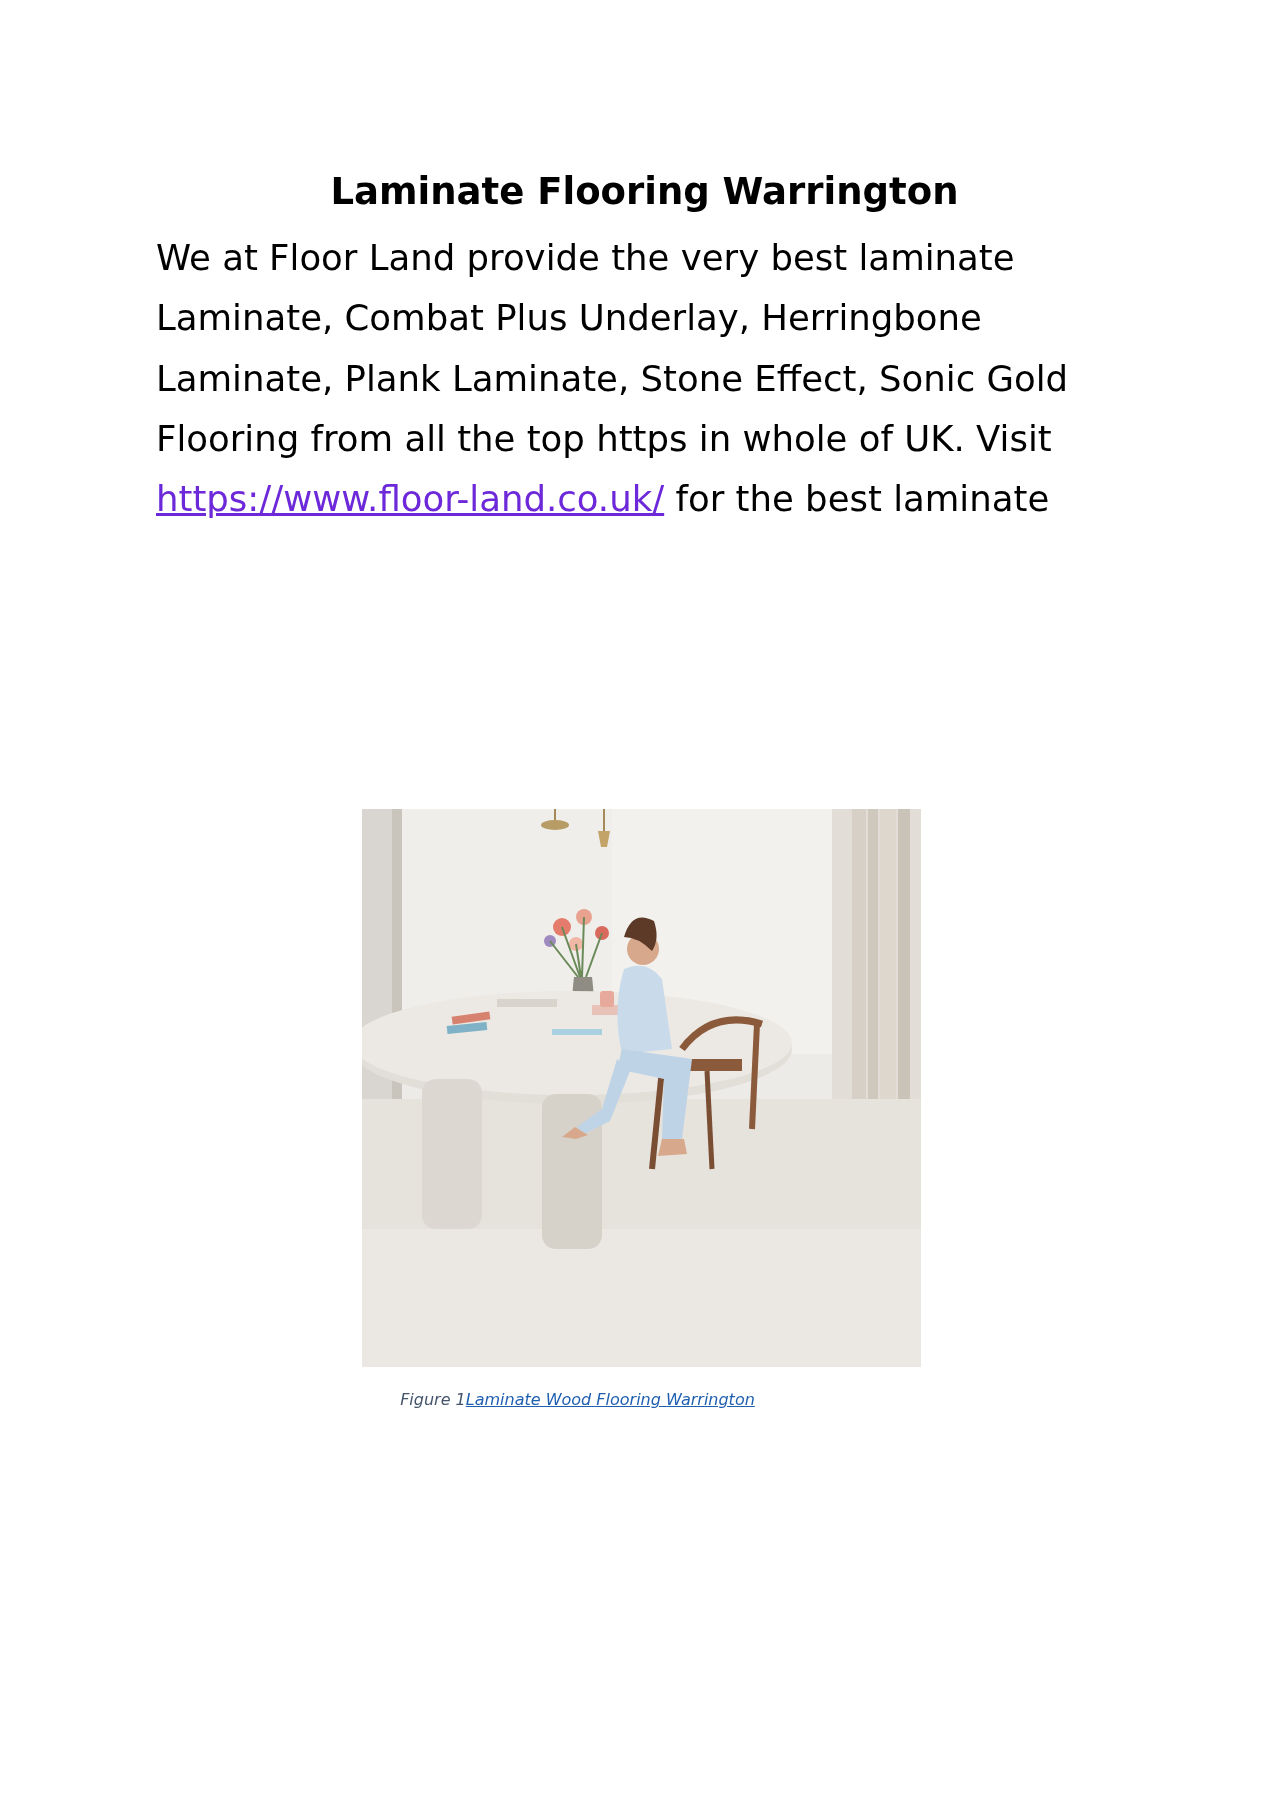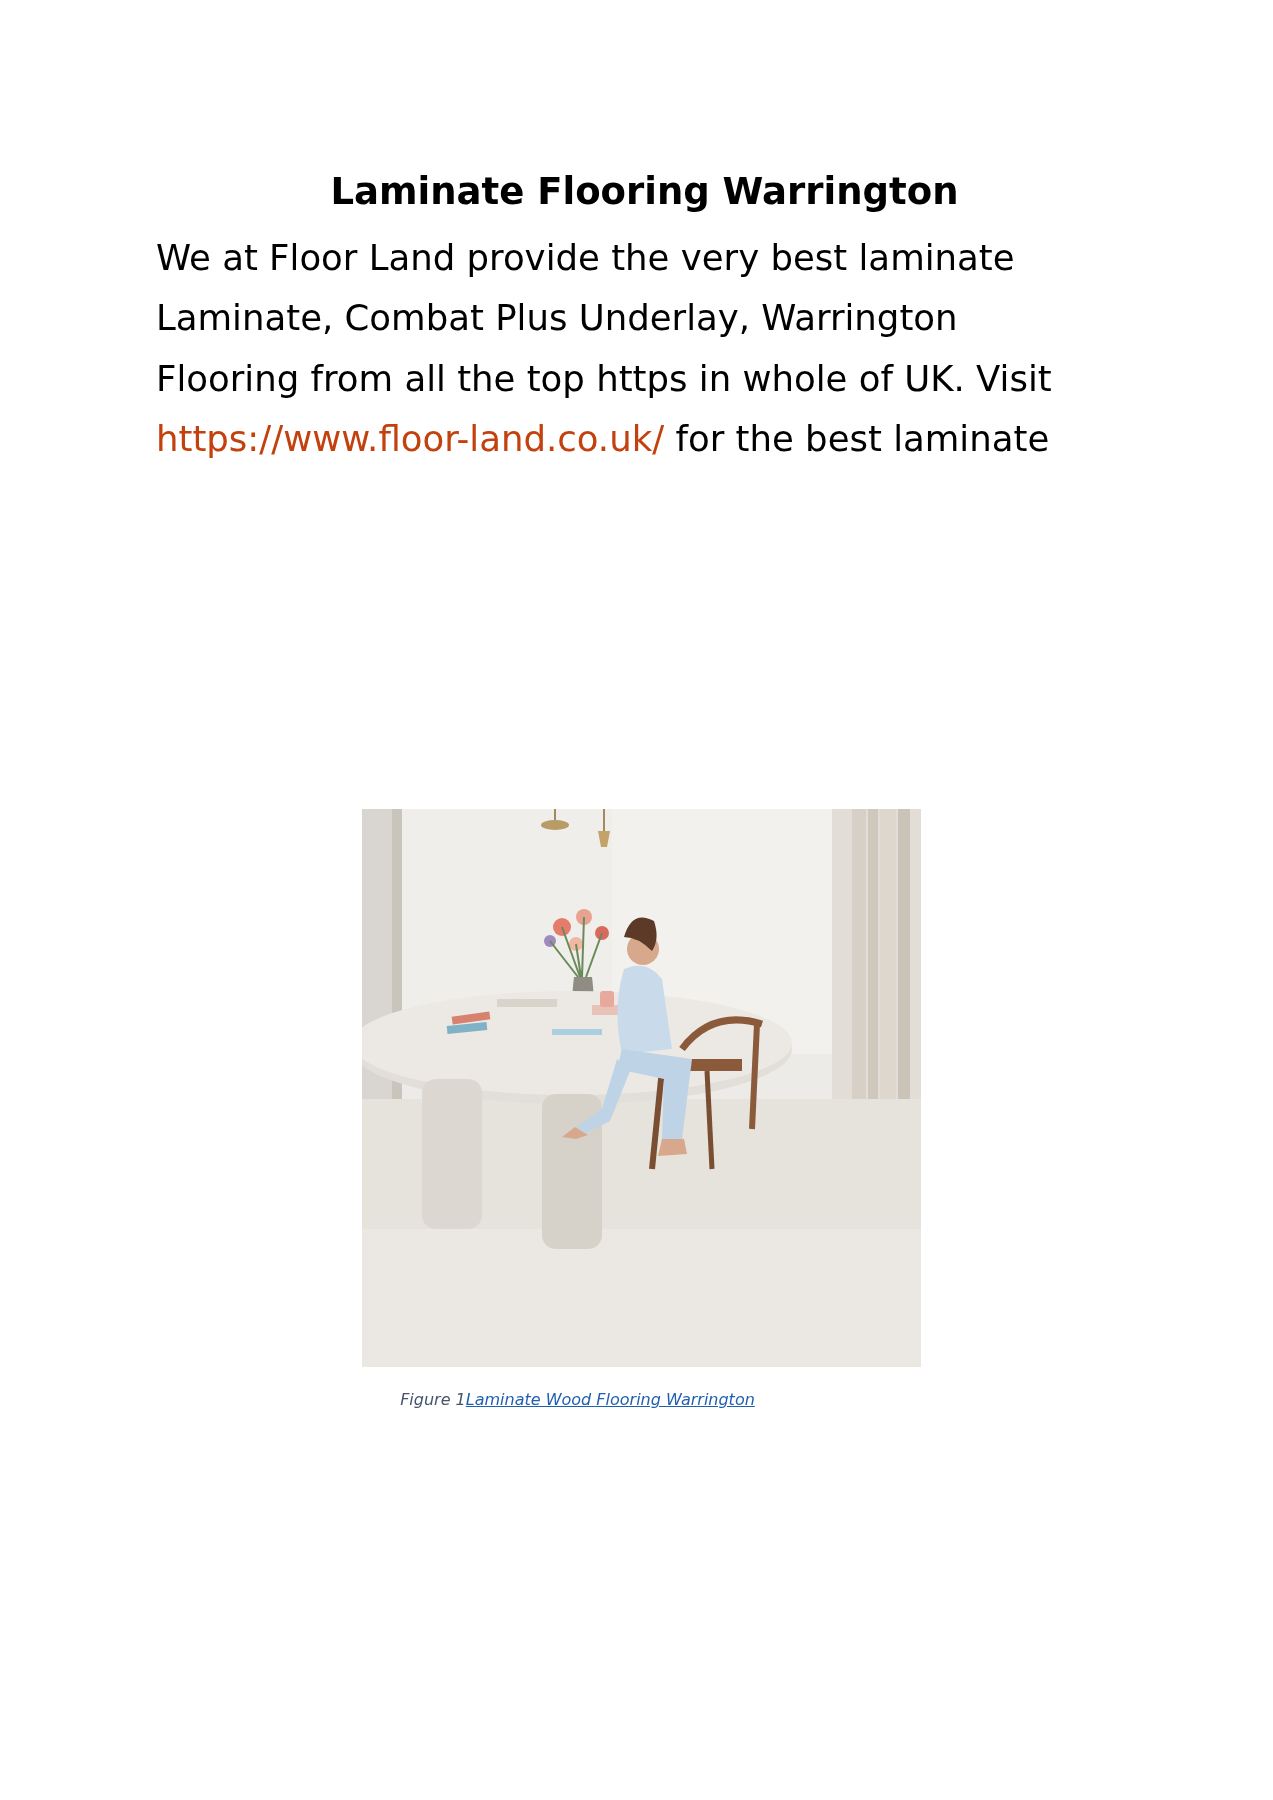--- a/index.html
+++ b/index.html
@@ -1,31 +1,32 @@
 <!DOCTYPE html>
 <html><head>
   <meta charset="utf-8">
   <style>
     html, body { margin: 0; padding: 0; background: #ffffff; }
     body { width: 1273px; height: 1800px; position: relative; overflow: hidden; font-family: "DejaVu Sans", "Liberation Sans", sans-serif; color: #000; }
     .title { position: absolute; top: 160px; left: 0; width: 1273px; text-align: center; font-weight: bold; font-size: 37px; line-height: 48px; }
     .body { position: absolute; top: 228px; left: 156px; width: 960px; font-size: 35.5px; line-height: 60.3px; }
-    .link { color: #c2410c; }
+    .link { color: #6d28d9; text-decoration: underline; }
     .photo { position: absolute; left: 362px; top: 809px; width: 559px; height: 558px; overflow: hidden; background: #e9e6e1; }
     .caption { position: absolute; top: 1390px; left: 0; width: 1155px; text-align: center; font-size: 16px; font-style: italic; color: #44546a; }
     .caption .cap-link { color: #1f5fb0; text-decoration: underline; }
   </style>
 </head>
 <body>
 
 <h1 class="title" style="margin:8px;">Laminate Flooring Warrington</h1>
 
 <div class="body">
   <div>We at Floor Land provide the very best laminate</div>
-  <div>Laminate, Combat Plus Underlay, Warrington</div>
+  <div>Laminate, Combat Plus Underlay, Herringbone</div>
+  <div>Laminate, Plank Laminate, Stone Effect, Sonic Gold</div>
   <div>Flooring from all the top https in whole of UK. Visit</div>
   <div><a class="link">https://www.floor-land.co.uk/</a><span> for the best laminate</span></div>
 </div>
 
 <div class="photo" aria-label="Woman sitting at round white table in a bright room with light carpet flooring">
   <svg width="559" height="558" viewBox="0 0 559 558" xmlns="http://www.w3.org/2000/svg">
 
     <rect x="0" y="0" width="559" height="558" fill="#ecebe8"></rect>
 
     <rect x="0" y="0" width="30" height="330" fill="#d9d6d1"></rect>

